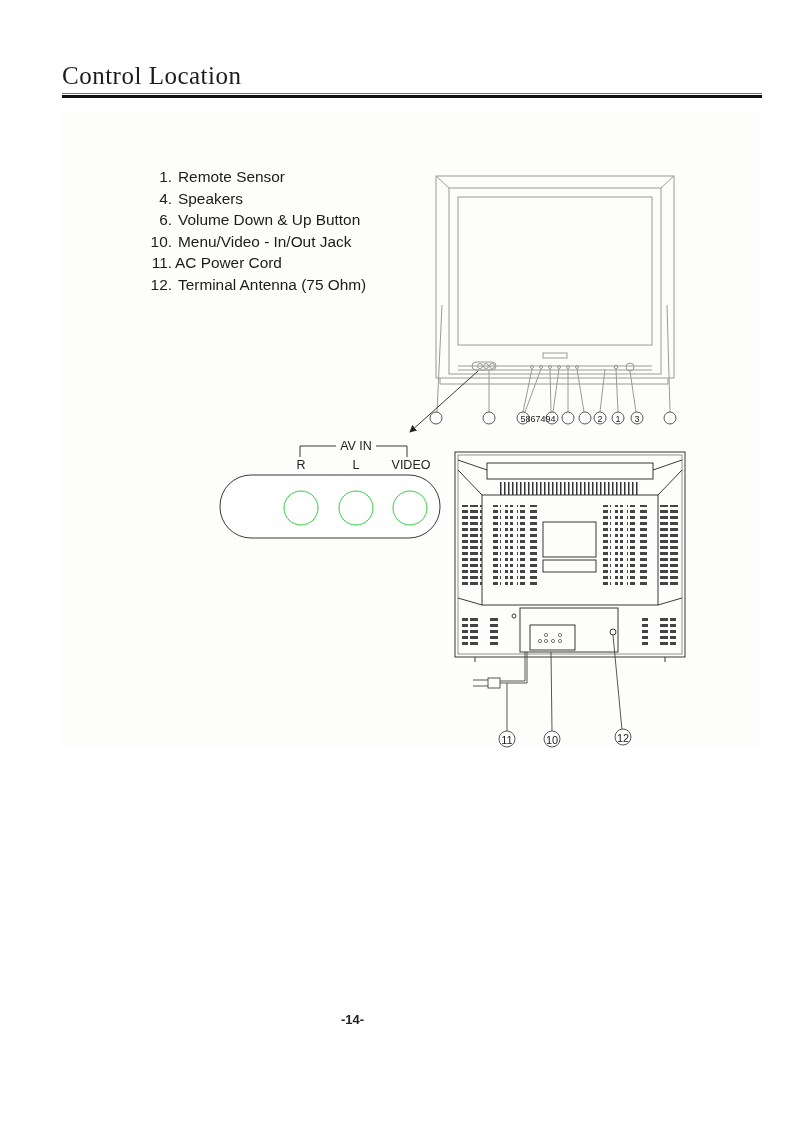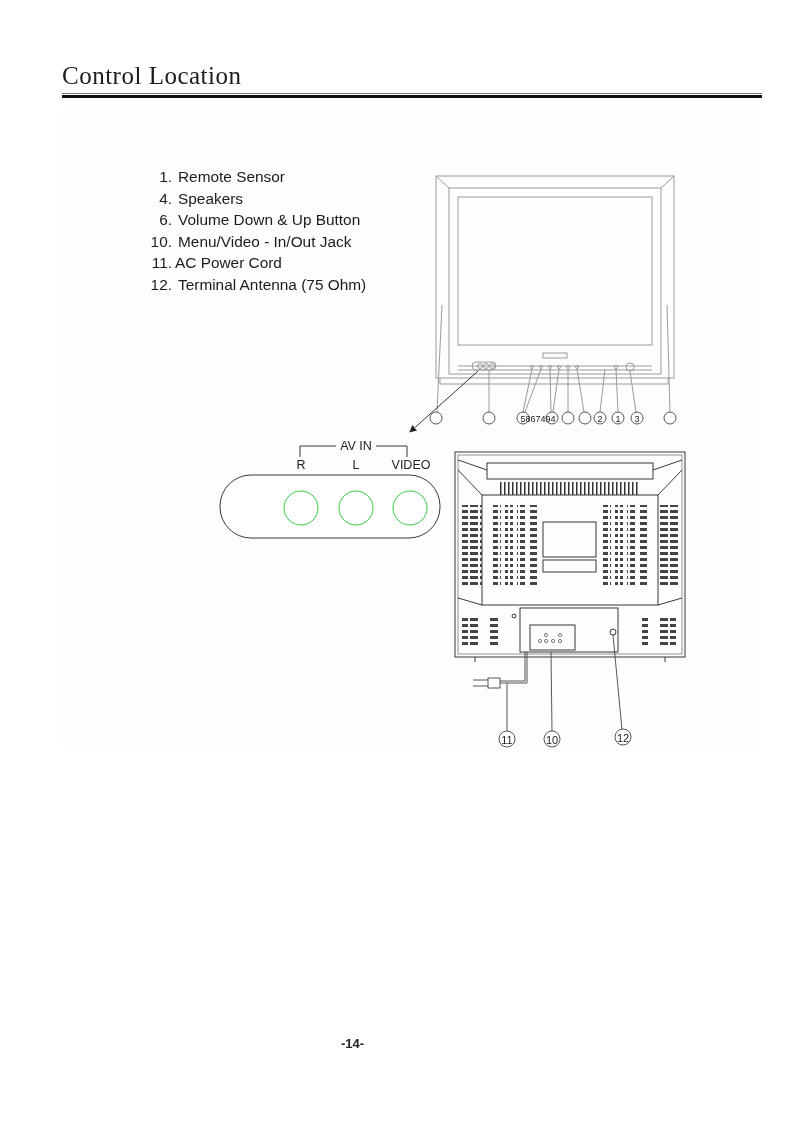--- a/index.html
+++ b/index.html
@@ -6,21 +6,21 @@
   body { width: 802px; height: 1134px; position: relative; overflow: hidden; font-family: "Liberation Sans", sans-serif; color: #1a1a1a; }
   .title { position: absolute; left: 62px; top: 62px; font-family: "Liberation Serif", serif; font-weight: normal; font-size: 25px; letter-spacing: 0.5px; color: #1c1c1c; }
   .rule-thin { position: absolute; left: 62px; top: 93px; width: 700px; height: 1px; background: #777; }
   .rule-thick { position: absolute; left: 62px; top: 95px; width: 700px; height: 3px; background: #111; }
   .panel { position: absolute; left: 62px; top: 110px; width: 698px; height: 638px; background: #fdfdfb; }
   .legend { position: absolute; left: 124px; top: 148px; list-style: none; margin: 18px; padding: 0; font-size: 15.4px; line-height: 21.6px; color: #1c1c1c; }
   .legend li { white-space: nowrap; }
   .legend .num { display: inline-block; text-align: right; width: 30px; margin-right: 6px; }
   .legend li.tight .num { margin-right: 3px; width: 30px; }
   svg { position: absolute; left: 0; top: 0; }
-  .pagenum { position: absolute; left: 341px; top: 1036px; font-size: 13px; font-weight: bold; color: #222; }
+  .pagenum { position: absolute; left: 341px; top: 1012px; font-size: 13px; font-weight: bold; color: #222; }
   .svgtext { font-family: "Liberation Sans", sans-serif; }
 </style>
 </head>
 <body>
 
 <div class="panel"></div>
 
 <div class="title">Control Location</div>
 <div class="rule-thin"></div>
 <div class="rule-thick"></div>

